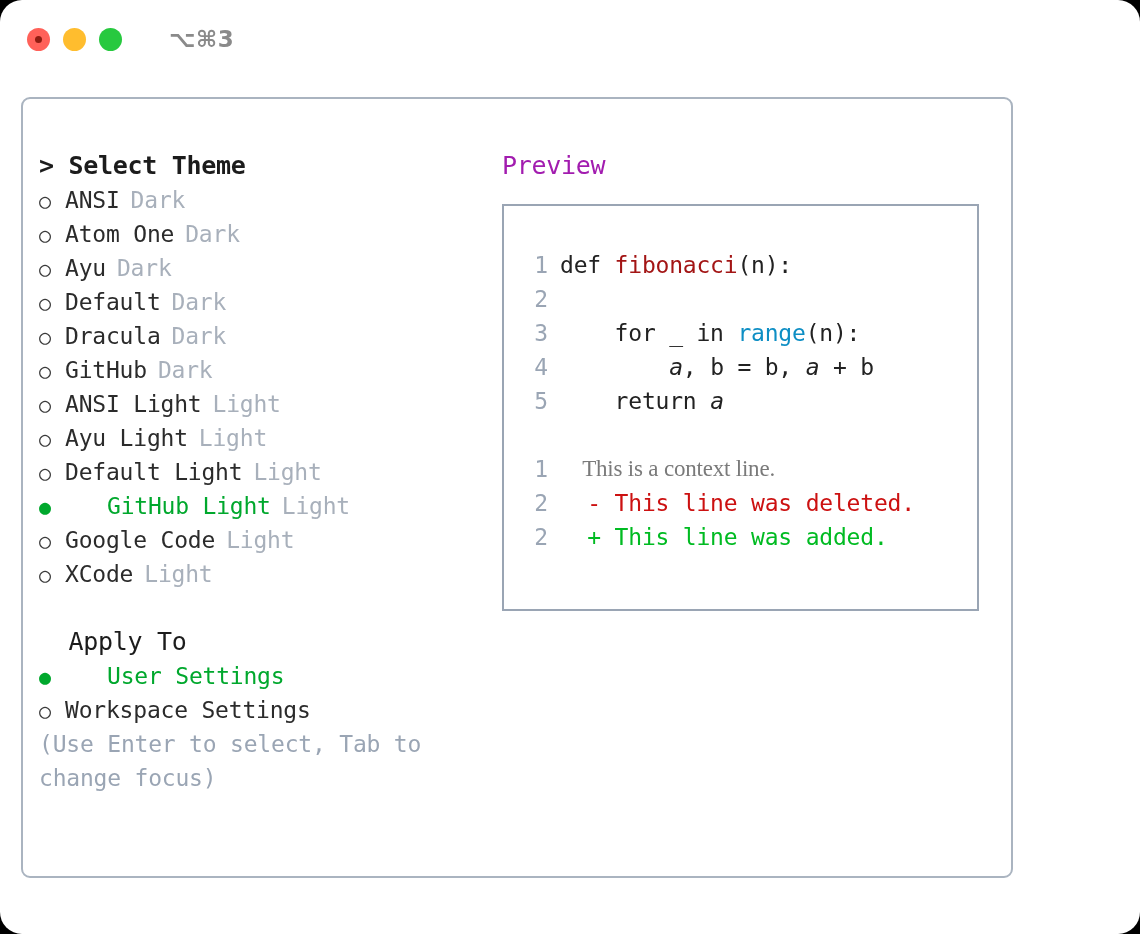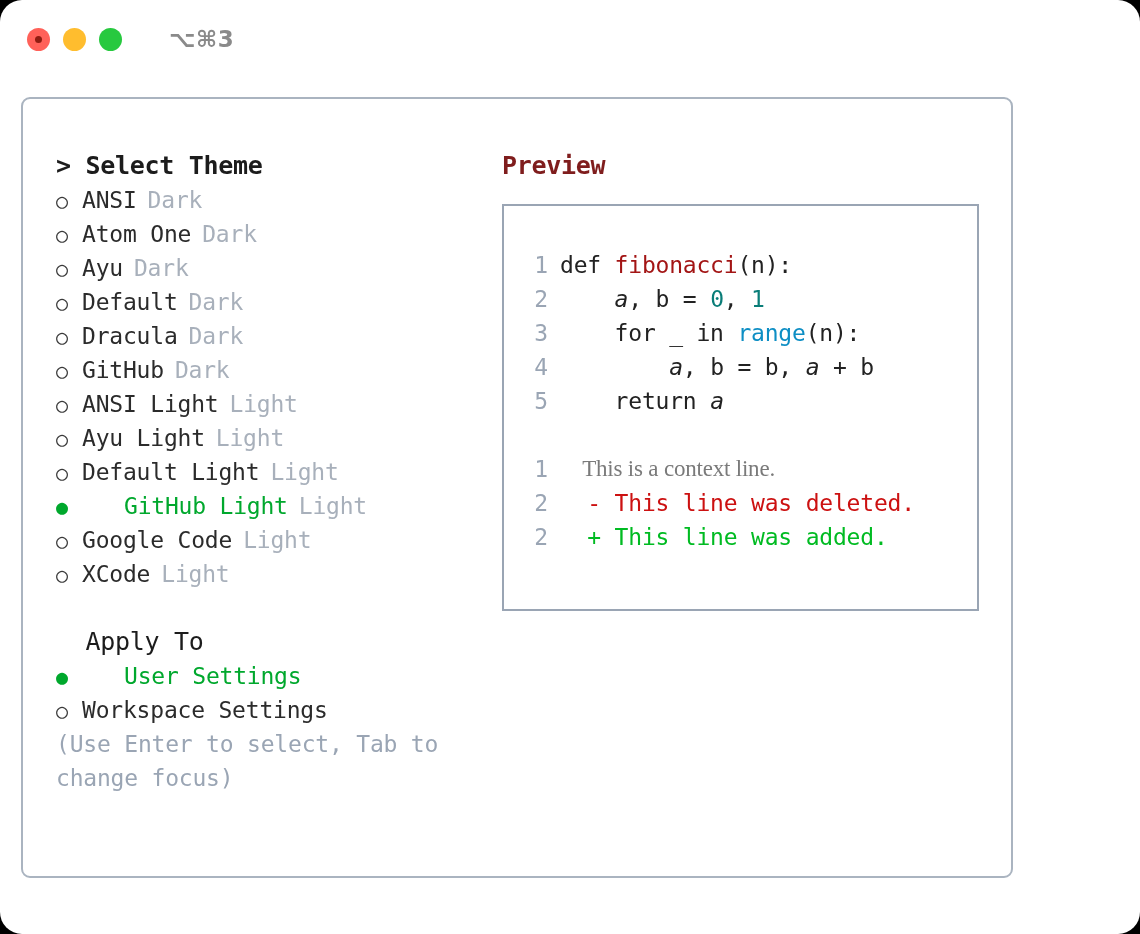--- a/index.html
+++ b/index.html
@@ -76,21 +76,21 @@
     height: 781px;
     border: 2px solid #aab4c0;
     border-radius: 9px;
     box-sizing: border-box;
     background: #ffffff;
   }
 
   
   .left-col {
     position: absolute;
-    left: 33px;
+    left: 16px;
     top: 50px;
     width: 455px;
   }
 
   .section-title {
     font-size: 25px;
     font-weight: bold;
     color: #1c1c1c;
     line-height: 34px;
     white-space: pre;
@@ -135,22 +135,22 @@
 
   
   .right-col {
     position: absolute;
     left: 479px;
     top: 50px;
     width: 480px;
   }
   .preview-title {
     font-size: 25px;
-    font-weight: bold;
-    color: #7f1d1d;
+    font-weight: normal;
+    color: #a21caf;
     line-height: 34px;
     letter-spacing: -0.3px;
   }
 
   .code-box {
     position: absolute;
     left: 479px;
     top: 105px;
     width: 477px;
     height: 407px;
@@ -234,21 +234,21 @@
     </div>
 
     <div class="right-col">
       <div class="preview-title">Preview</div>
     </div>
 
     <div class="code-box">
       <div class="code-inner">
         <div id="code-lines">
             <div class="code-line"><span class="lnum">1</span><span><span class="tok-def">def </span><span class="tok-fn">fibonacci</span><span class="tok-plain">(n):</span></span></div>
-            <div class="code-line"><span class="lnum">2</span><span><span class="tok-plain">    </span><span class="tok-var">a</span><span class="tok-plain">, </span><span class="tok-plain">b</span><span class="tok-plain"> = </span><span class="tok-num">0</span><span class="tok-plain">, </span><span class="tok-num">1</span></span></div>
+            <div class="code-line"><span class="lnum">2</span></div>
             <div class="code-line"><span class="lnum">3</span><span><span class="tok-plain">    for _ in </span><span class="tok-call">range</span><span class="tok-plain">(n):</span></span></div>
             <div class="code-line"><span class="lnum">4</span><span><span class="tok-plain">        </span><span class="tok-var">a</span><span class="tok-plain">, b = b, </span><span class="tok-var">a</span><span class="tok-plain"> + b</span></span></div>
             <div class="code-line"><span class="lnum">5</span><span><span class="tok-plain">    return </span><span class="tok-var">a</span></span></div>
           </div>
         <div class="blankline"></div>
         <div id="diff-lines">
             <div class="code-line"><span class="lnum">1</span><span class="diff-ctx">    </span><span class="diff-ctx">This is a context line.</span></div>
             <div class="code-line"><span class="lnum">2</span><span class="diff-del">  - </span><span class="diff-del">This line was deleted.</span></div>
             <div class="code-line"><span class="lnum">2</span><span class="diff-add">  + </span><span class="diff-add">This line was added.</span></div>
           </div>

